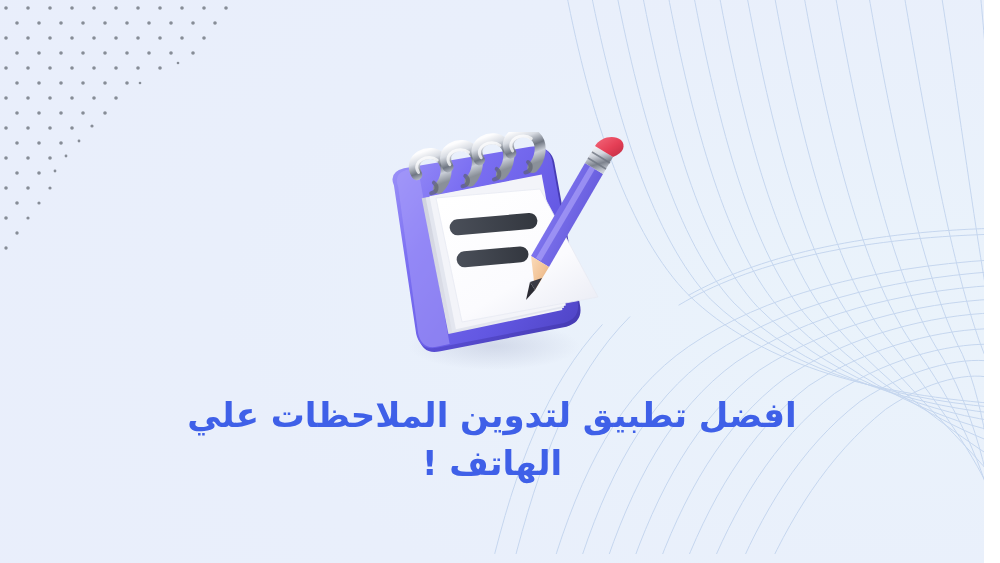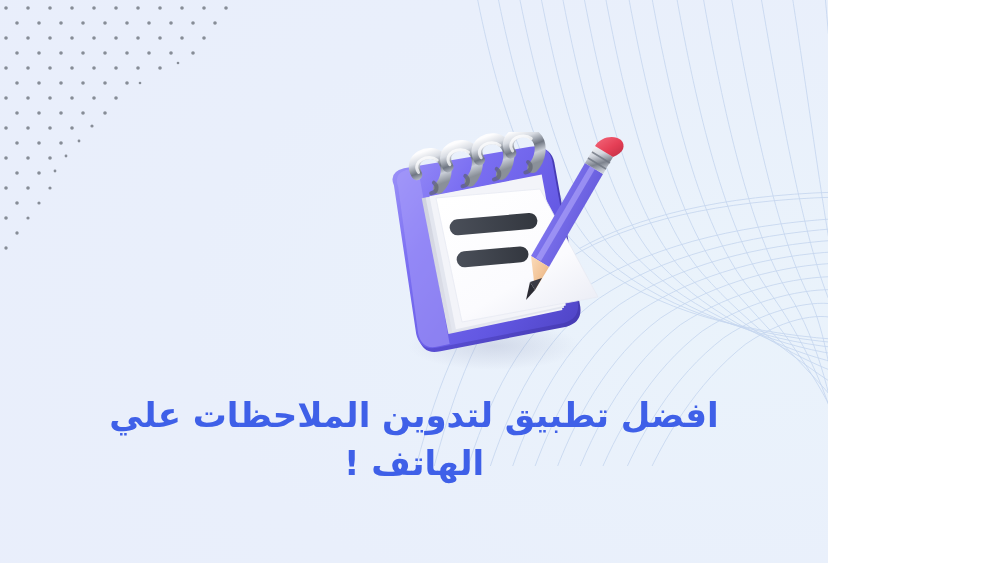--- a/index.html
+++ b/index.html
@@ -2,21 +2,21 @@
 <html lang="ar"><head>
 <meta charset="utf-8">
 <style>
   html, body {
     margin: 0;
     padding: 0;
     background: #ffffff;
   }
   #canvas {
     position: relative;
-    width: 828px;
+    width: 984px;
     height: 563px;
     overflow: hidden;
     font-family: "DejaVu Sans", "Liberation Sans", sans-serif;
     background: #eaeffb;
   }
 
   
   .bg-base {
     position: absolute;
     inset: 0;

